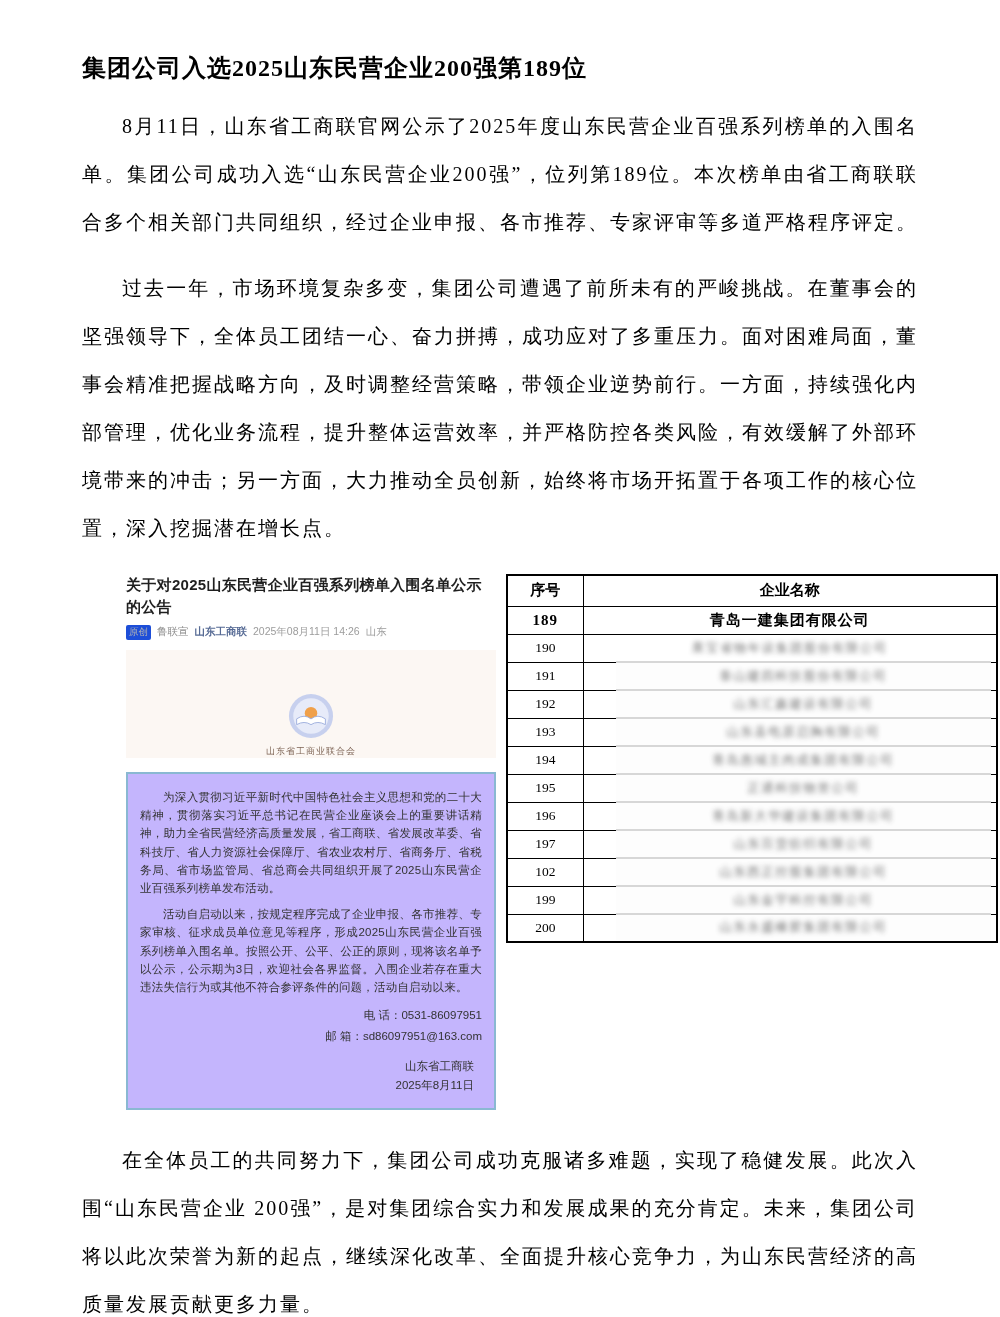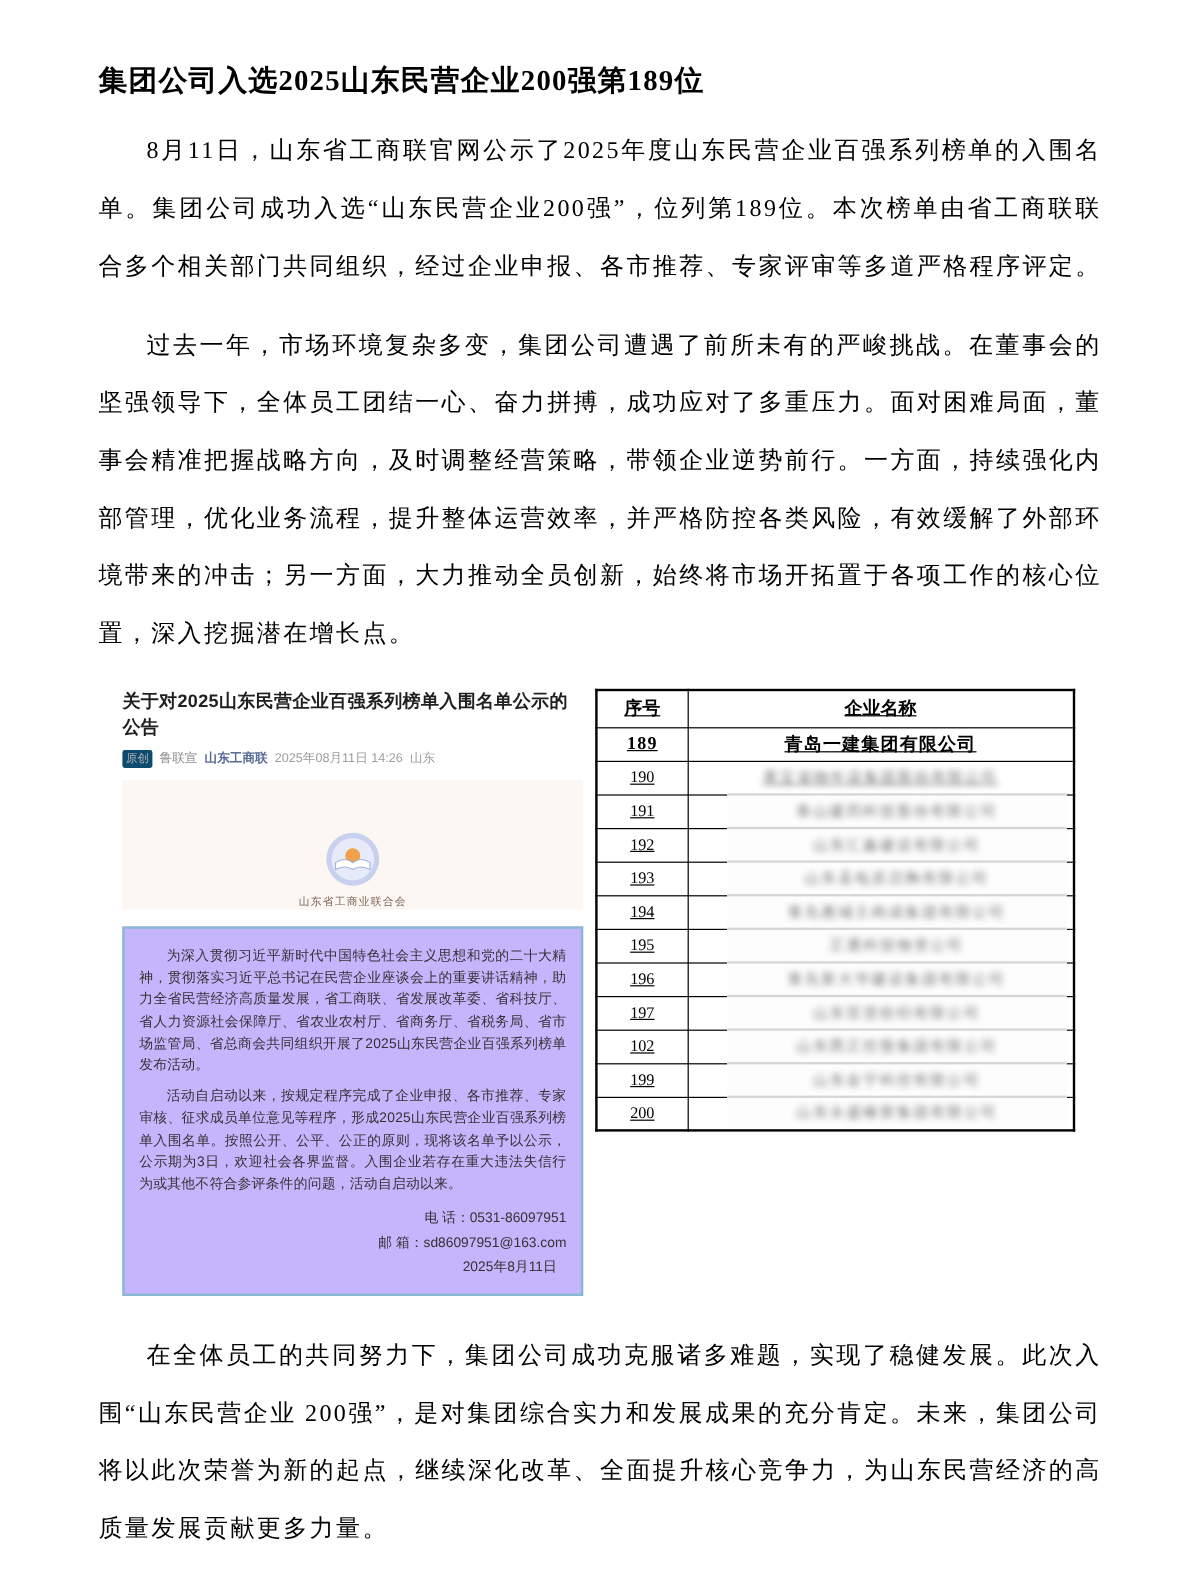--- a/index.html
+++ b/index.html
@@ -8,44 +8,44 @@
   .page { width:1000px; height:1317px; padding:50px 82px 0 82px; overflow:hidden; background:#fff; }
 
   .doc-title { text-align:left; font-size:24px; font-weight:bold; letter-spacing:1px; line-height:36px; font-family:"Liberation Serif","DejaVu Serif",serif; }
 
   .body-p { font-size:20px; line-height:48px; letter-spacing:2px; text-align:justify; text-indent:2em; }
   .p1 { margin-top:16px; }
   .p2 { margin-top:18px; }
   .p3 { margin-top:26px; }
 
   
-  .figures { display:flex; margin-top:22px; margin-left:20px; gap:10px; align-items:flex-start; }
+  .figures { display:flex; margin-top:22px; margin-left:44px; gap:10px; align-items:flex-start; }
 
   
   .announce { width:384px; font-family:"Liberation Sans","DejaVu Sans",sans-serif; }
   .announce-title { font-size:15px; font-weight:bold; color:#1f1f1f; line-height:1.45; letter-spacing:.3px; }
   .byline { display:flex; align-items:center; gap:6px; margin-top:7px; font-size:10.5px; color:#9c9c9c; white-space:nowrap; }
-  .badge-orig { background:#0c4a6e; color:#b3b3b3; font-size:9.5px; padding:1px 3px; border-radius:2px; }
+  .badge-orig { background:#1d4ed8; color:#b3b3b3; font-size:9.5px; padding:1px 3px; border-radius:2px; }
   .byline .author { color:#8a8a8a; }
   .byline .account { color:#576b95; font-weight:bold; }
   .logo-figure { margin-top:10px; height:108px; background:#fcf7f3; display:flex; flex-direction:column; align-items:center; justify-content:flex-end; }
   .logo-circle { width:46px; height:46px; }
   .logo-caption { margin-top:6px; font-size:9px; color:#7d6455; letter-spacing:1px; }
 
   .notice-box { margin-top:14px; background:#c4b5fd; border:2px solid #8ab8d2; padding:14px 12px 12px 12px; color:#333; }
   .notice-p { font-size:11.5px; line-height:1.6; text-align:justify; text-indent:2em; letter-spacing:.2px; }
   .notice-p + .notice-p { margin-top:7px; }
   .contact-line { font-size:11.5px; line-height:1.7; padding-left:2.5em; margin-top:2px;text-align:right; }
   .contact-line:first-of-type { margin-top:9px; }
   .notice-sign { text-align:right; font-size:11.5px; line-height:1.7; padding-right:8px; }
   .notice-sign.first { margin-top:10px; }
 
   
   .rank-wrap { width:412px; }
-  table.rank { width:400px; border-collapse:collapse; border:2px solid #000; table-layout:fixed;text-decoration:underline; }
+  table.rank { width:492px; border-collapse:collapse; border:2px solid #000; table-layout:fixed; }
   table.rank th, table.rank td { border:1px solid #000; text-align:center; vertical-align:middle; }
   table.rank th { height:31px; font-size:15px; font-weight:bold; font-family:"Liberation Sans","DejaVu Sans",sans-serif; }
   table.rank td { height:28px; font-size:13.5px; }
   .col-no { width:76px; }
   td.col-name { position:relative; font-family:"Liberation Sans","DejaVu Sans",sans-serif; }
   tr.hl td { font-weight:bold; font-size:15px; letter-spacing:1px; }
   .blur-name { filter:blur(2.6px); opacity:.72; color:#3c3c3c; font-size:12.5px; letter-spacing:1.5px; white-space:nowrap; }
   .nostrip { display:flex; align-items:center; justify-content:center; height:100%; }
   .strip { position:absolute; left:32px; right:5px; top:-2px; bottom:-2px; z-index:2;
            background:#fdfdfd; border-top:2px solid #d7d7d7; border-bottom:2px solid #d7d7d7;
@@ -80,20 +80,21 @@
           <circle cx="24" cy="21" r="6.5" fill="#f0a04a"></circle>
           <path d="M9 27 Q17 21.5 24 27 Q31 21.5 39 27 L39 33 Q31 28.5 24 33 Q17 28.5 9 33 Z" fill="#ffffff" stroke="#9fb0de" stroke-width="1"></path>
         </svg>
         <div class="logo-caption">山东省工商业联合会</div>
       </div>
       <div class="notice-box">
         <p class="notice-p">为深入贯彻习近平新时代中国特色社会主义思想和党的二十大精神，贯彻落实习近平总书记在民营企业座谈会上的重要讲话精神，助力全省民营经济高质量发展，省工商联、省发展改革委、省科技厅、省人力资源社会保障厅、省农业农村厅、省商务厅、省税务局、省市场监管局、省总商会共同组织开展了2025山东民营企业百强系列榜单发布活动。</p>
         <p class="notice-p">活动自启动以来，按规定程序完成了企业申报、各市推荐、专家审核、征求成员单位意见等程序，形成2025山东民营企业百强系列榜单入围名单。按照公开、公平、公正的原则，现将该名单予以公示，公示期为3日，欢迎社会各界监督。入围企业若存在重大违法失信行为或其他不符合参评条件的问题，活动自启动以来。</p>
         <div class="contact-line">电 话：0531-86097951</div>
         <div class="contact-line">邮 箱：sd86097951@163.com</div>
+        <div class="notice-sign first">山东省工商联</div>
         <div class="notice-sign">2025年8月11日</div>
       </div>
     </div>
 
     <div class="rank-wrap">
       <table class="rank">
         <thead>
           <tr>
             <th class="col-no">序号</th>
             <th>企业名称</th>

